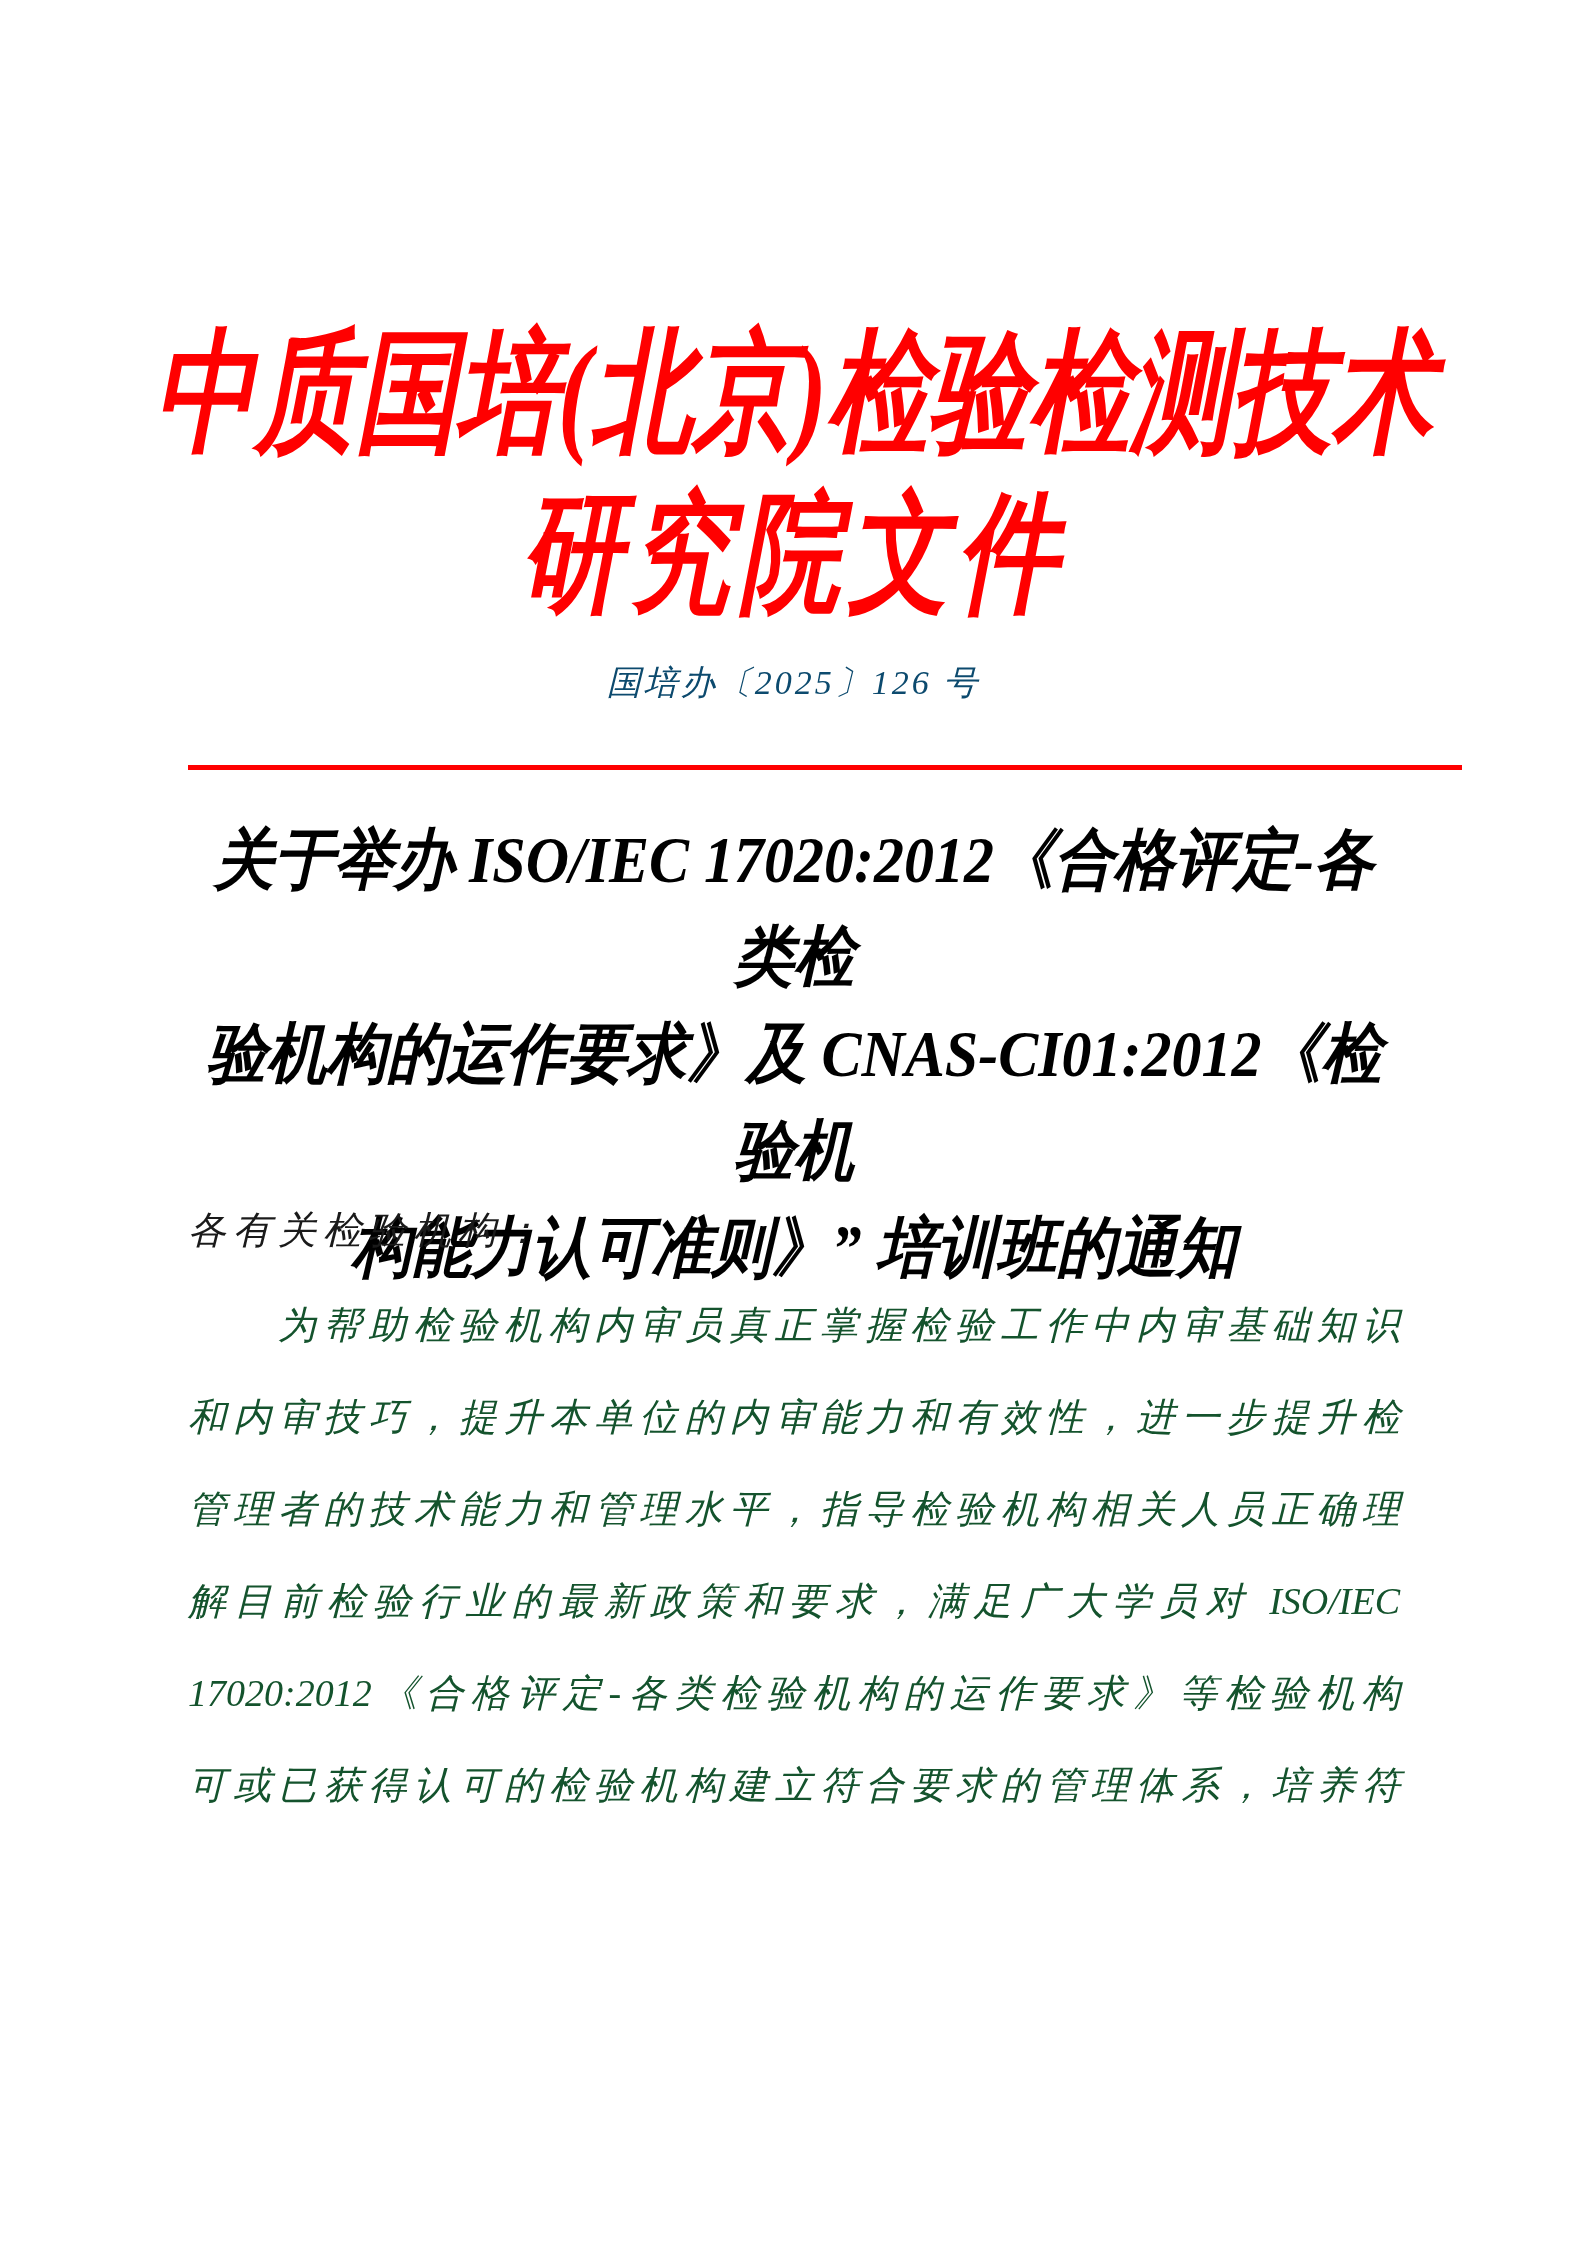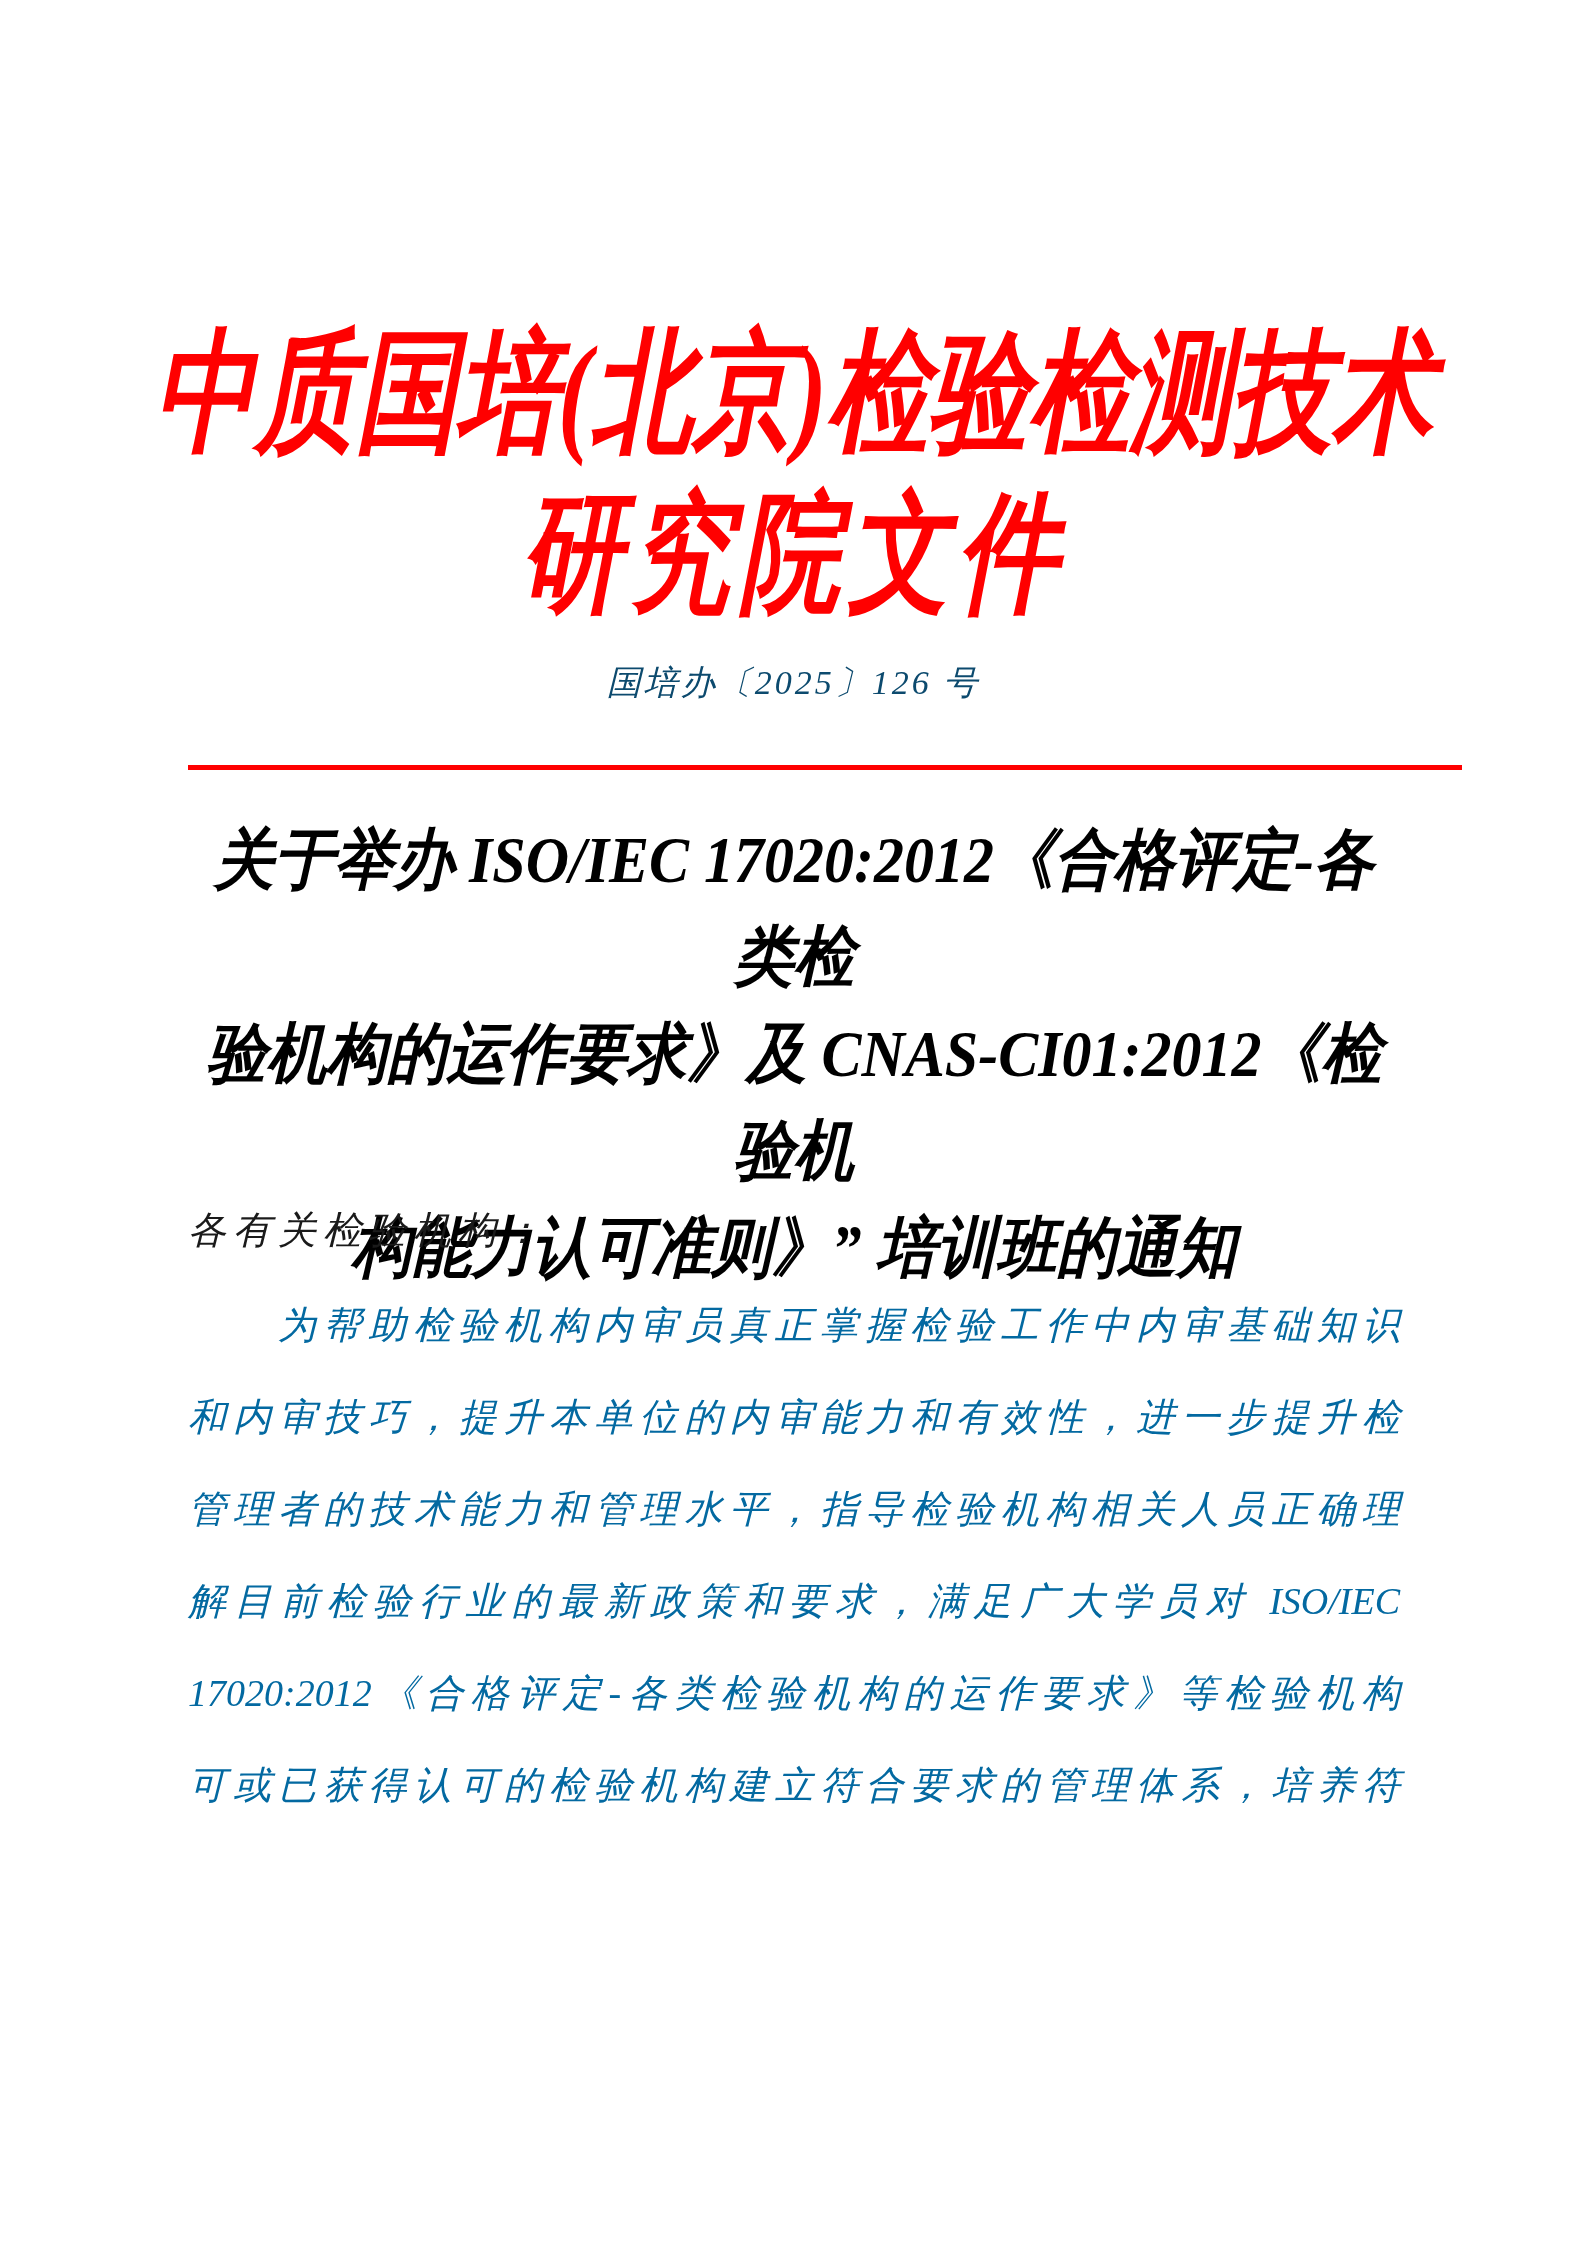--- a/index.html
+++ b/index.html
@@ -78,21 +78,21 @@
     line-height:48px;
     letter-spacing:7px;
     color:#1a1a1a;
   }
   .body-block {
     position:absolute;
     top:1279px;
     left:188px;
     width:1212px;
     font-size:38px;
-    color:#0369a1;
+    color:#14532d;
   }
   .body-line {
     height:92px;
     line-height:92px;
     text-align:justify;
     text-align-last:justify;
     -moz-text-align-last:justify;
   }
   .body-line.indent { padding-left:90px; }
   .page-num {

